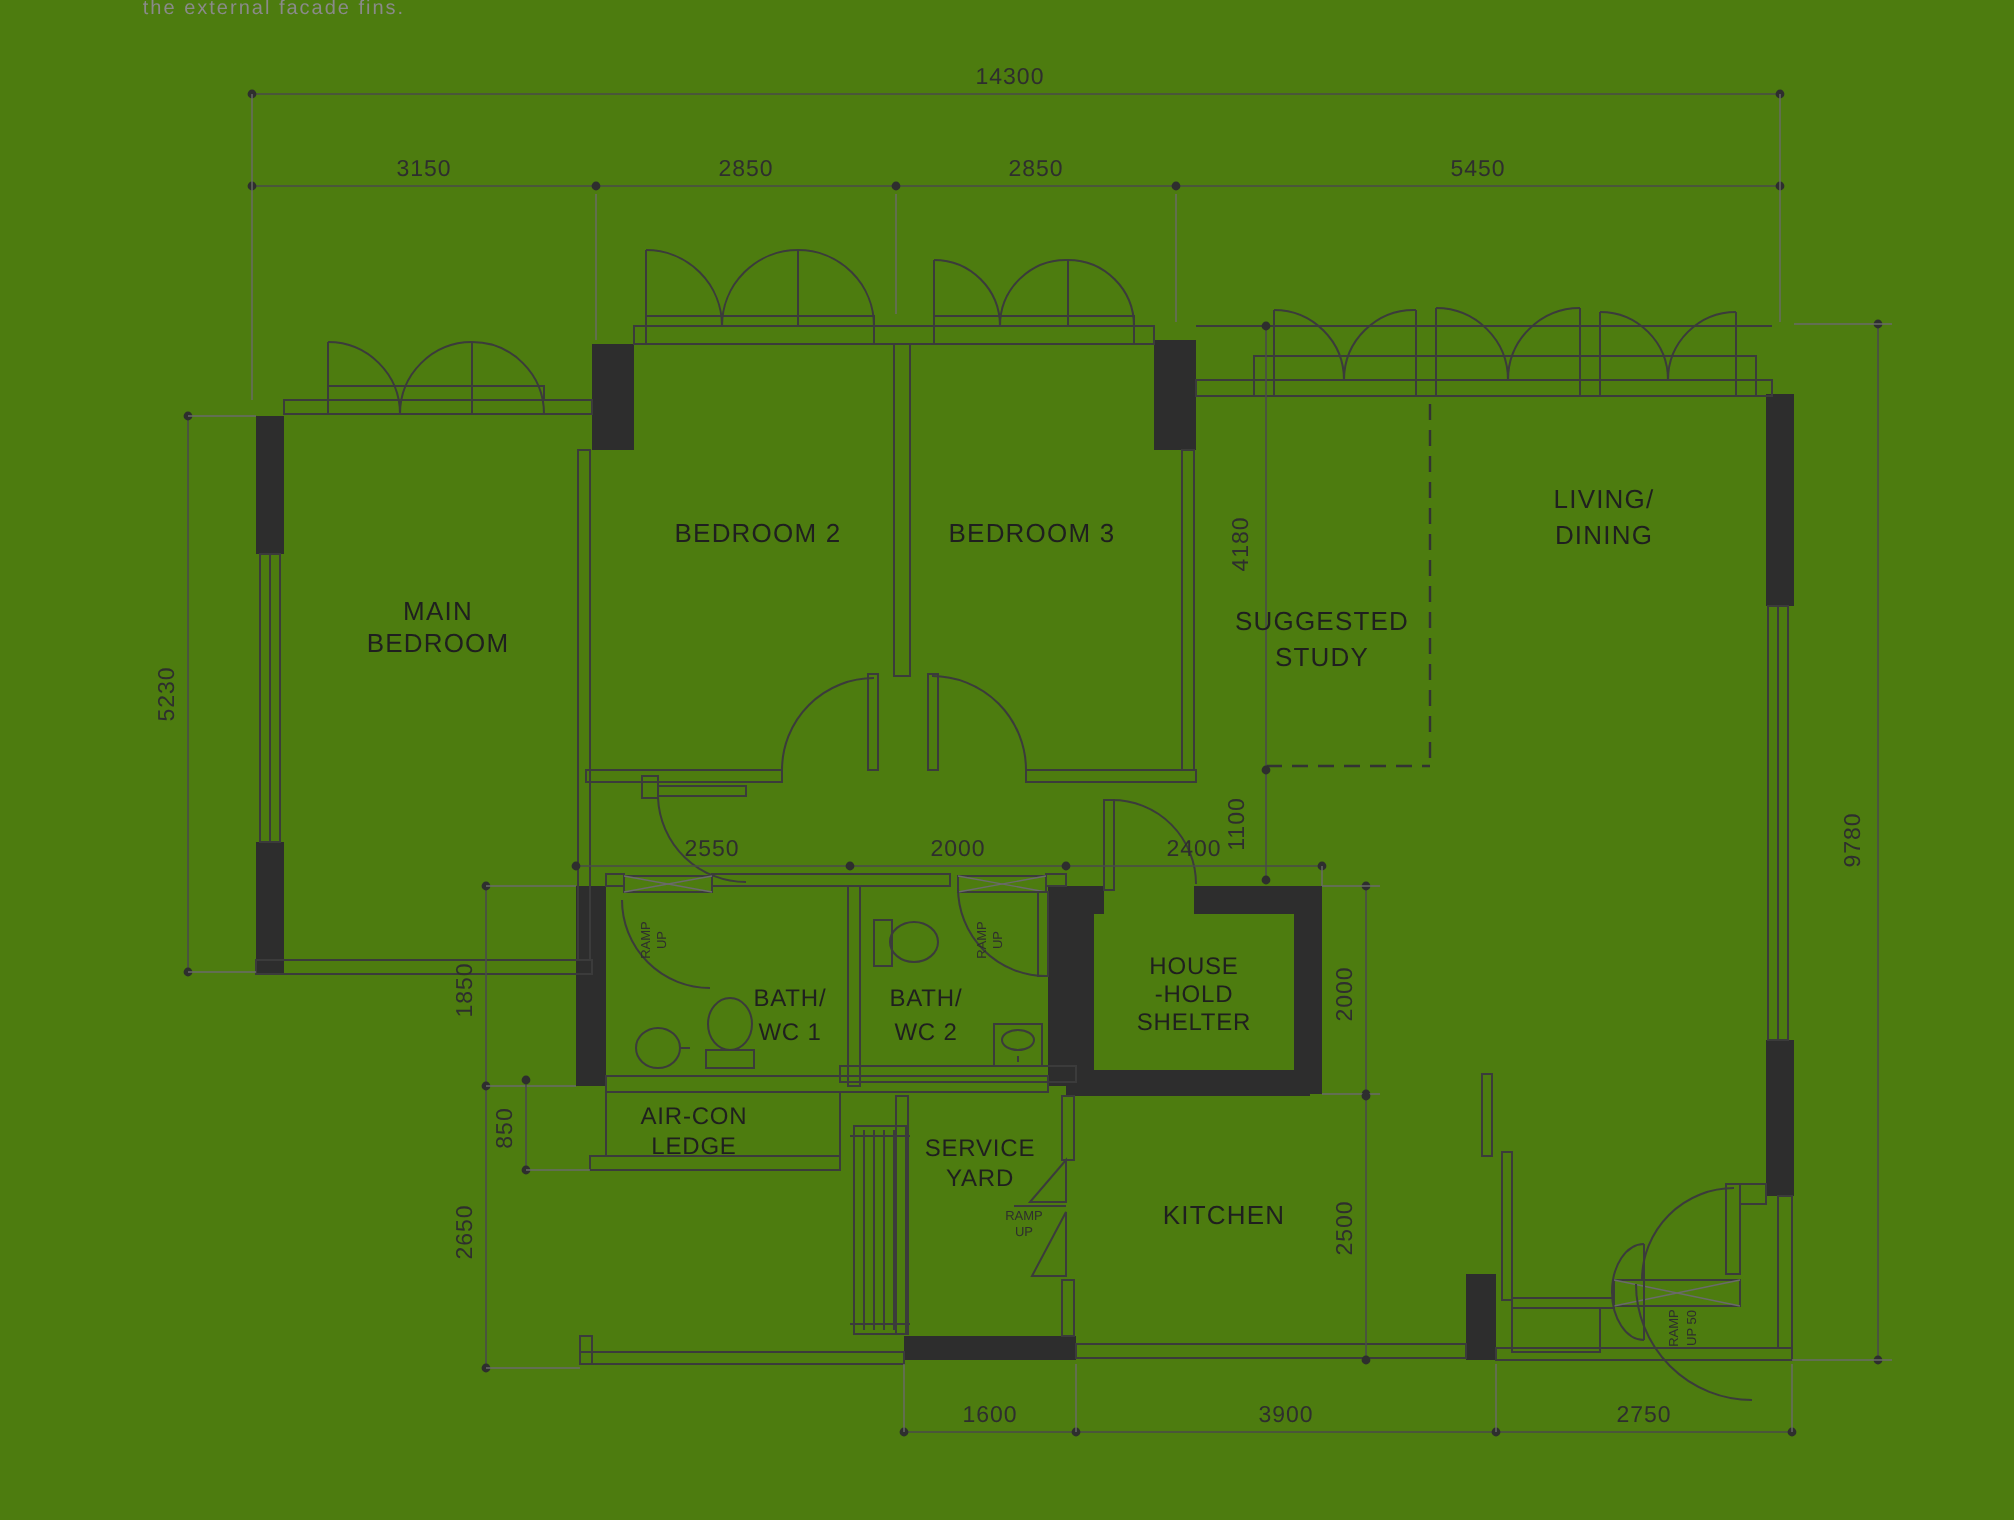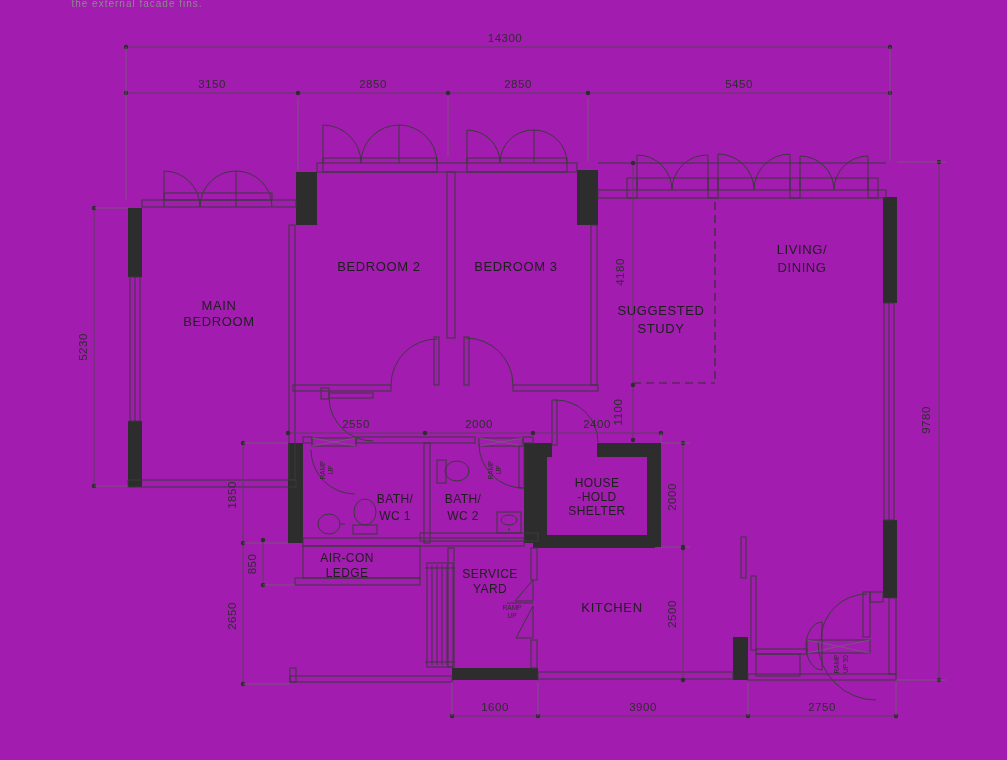--- a/index.html
+++ b/index.html
@@ -1,16 +1,16 @@
 <!DOCTYPE html>
 <html><head>
 <meta charset="utf-8">
 <style>
   html,body{margin:0;padding:0;background:#e9e9e9;}
-  .page{position:relative;width:1007px;height:760px;background:#a21caf;overflow:hidden;
+  .page{position:relative;width:1007px;height:760px;background:#4d7c0f;overflow:hidden;
         font-family:"Liberation Sans", sans-serif;}
   svg{position:absolute;left:0;top:0;}
   .note{font-size:10px;fill:#8a8a8a;letter-spacing:1px;}
   .room{font-size:13px;fill:#1f1f1f;letter-spacing:0.6px;}
   .room-sm{font-size:12px;fill:#1f1f1f;letter-spacing:0.4px;}
   .dim{font-size:11.5px;fill:#2e2e2e;letter-spacing:0.5px;}
   .tiny{font-size:6.5px;fill:#2e2e2e;letter-spacing:0;}
   text{text-anchor:middle;}
   .w{stroke:#3b3b3b;stroke-width:1;fill:none;}
   .wf{fill:#2d2d2d;stroke:none;}

